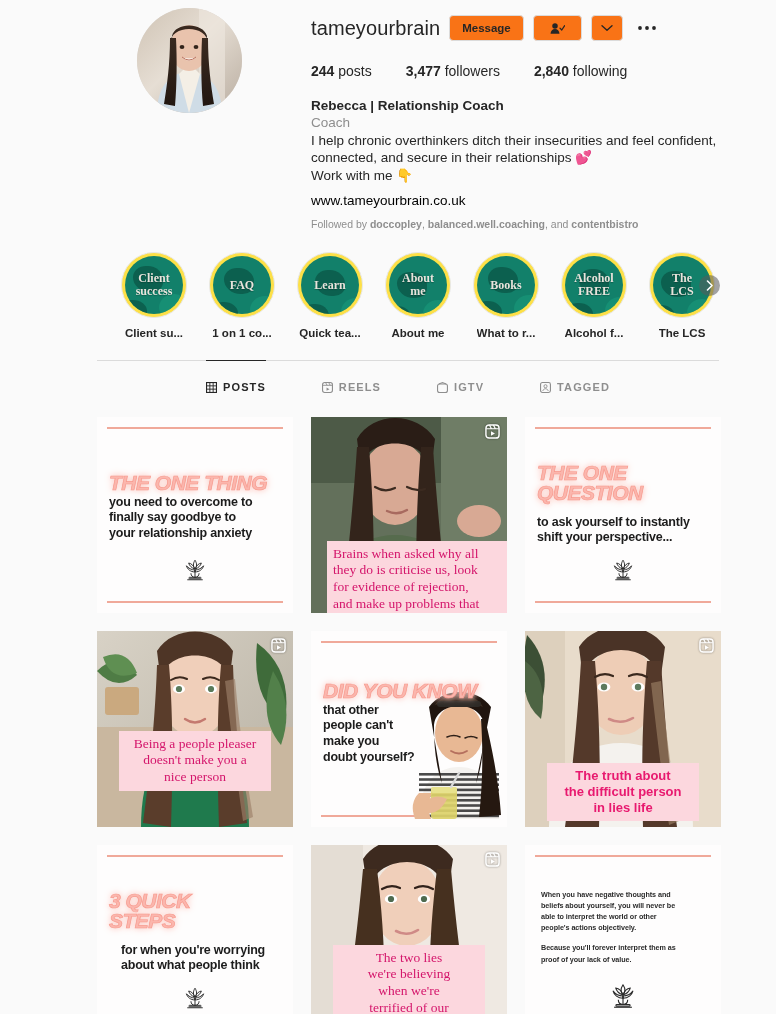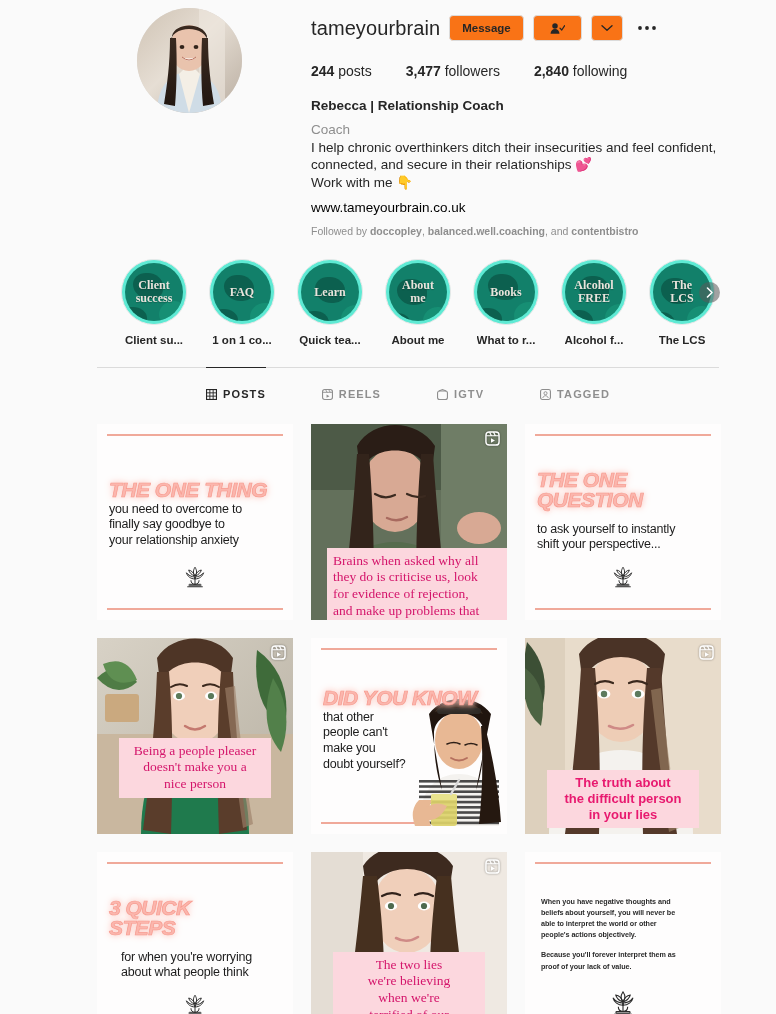--- a/index.html
+++ b/index.html
@@ -61,42 +61,42 @@
     width: 26px; height: 26px;
     display: flex; align-items: center; justify-content: center;
     cursor: pointer; margin-left: 2px;
   }
 
   .stats-row { display: flex; gap: 34px; margin-top: 19px; font-size: 14px; color: #262626; }
   .stats-row .num { font-weight: 700; }
 
   .bio { margin-top: 19px; font-size: 13.5px; line-height: 1.22; }
   .bio .full-name { font-weight: 700; display: block; }
-  .bio .category { color: #8e8e8e; display: block; margin-top: 8px; }
+  .bio .category { color: #8e8e8e; display: block; margin-top: 1px; }
   .bio .line { display: block; margin-top: 1px; }
   .bio .link { color: #000000; font-weight: 400; display: block; margin-top: 9px; text-decoration: none; }
   .followed-by { margin-top: 8px; font-size: 10.5px; color: #8e8e8e; }
   .followed-by b { color: #8e8e8e; font-weight: 700; }
 
   
   .highlights {
     display: flex;
     gap: 0;
     padding: 22px 0 0 110px;
     position: relative;
   }
   .hl {
     width: 88px;
     display: flex; flex-direction: column; align-items: center;
     cursor: pointer;
     flex: none;
   }
   .hl-ring {
     width: 66px; height: 66px; border-radius: 50%;
-    padding: 3px; background: #5eead4;
+    padding: 3px; background: #fde047;
     border: 1px solid #e8e8e8;
     display: flex; align-items: center; justify-content: center;
   }
   .hl-circle {
     width: 100%; height: 100%; border-radius: 50%;
     overflow: hidden; position: relative;
     display: flex; align-items: center; justify-content: center;
     background: #12806a;
   }
   .hl-circle .blob { position: absolute; border-radius: 46% 54% 40% 60%; background: rgba(7,70,57,.55); }
@@ -175,21 +175,21 @@
   .rule.bot { bottom: 10px; }
   .neon {
     font-family: "Liberation Sans", sans-serif;
     font-weight: 700; font-style: italic;
     color: #fbb6ad; font-size: 21px; line-height: .98;
     letter-spacing: -.5px;
     text-shadow: 0 0 5px #fcd2cc, 0 0 9px #fbc5bd;
     -webkit-text-stroke: .7px #f79a8e;
   }
   .sub {
-    font-weight: 400; font-size: 12.5px; line-height: 1.25;
+    font-weight: 700; font-size: 12.5px; line-height: 1.25;
     color: #1c1c1c; letter-spacing: -.2px;
   }
   .body-text { font-size: 7.2px; font-weight: 700; line-height: 1.55; color: #2b2b2b; letter-spacing: -.05px; }
   .lotus { position: absolute; left: 0; right: 0; bottom: 26px; text-align: center; }
   .lotus svg { display: inline-block; }
 
   
   .photo { position: absolute; inset: 0; }
   .cap {
     position: absolute; left: 0; right: 0;
@@ -597,21 +597,21 @@
                 <ellipse cx="79" cy="56" rx="6.4" ry="4.6" fill="#fff"></ellipse>
                 <ellipse cx="113" cy="56" rx="6.4" ry="4.6" fill="#fff"></ellipse>
                 <circle cx="79" cy="56" r="3.2" fill="#5d7a5d"></circle>
                 <circle cx="113" cy="56" r="3.2" fill="#5d7a5d"></circle>
                 <path d="M70 46 q9 -5 18 -1 M104 45 q9 -4 18 1" stroke="#3a281d" stroke-width="2.2" fill="none" stroke-linecap="round"></path>
                 <path d="M84 88 q12 6 24 -1" stroke="#cf8a86" stroke-width="2.6" fill="none" stroke-linecap="round"></path>
               </svg></div>
             <div class="cap cap-sans" style="bottom: 6px; left: 22px; right: 22px;">
               <div>The truth about</div>
               <div>the difficult person</div>
-              <div>in your lies</div>
+              <div>in lies life</div>
             </div>
           </div>
           <div class="badge"><svg width="15" height="15" viewBox="0 0 16 16">
               <rect x="1" y="1" width="14" height="14" rx="3.4" fill="none" stroke="#fff" stroke-width="1.5"></rect>
               <path d="M1.2 5H14.8 M4.8 1.2L6.9 5 M9 1.2L11.1 5" stroke="#fff" stroke-width="1.2" fill="none"></path>
               <path d="M6.4 7.6L10.6 10 6.4 12.4Z" fill="#fff"></path>
             </svg></div>
         </div>
         <div class="tile">
           <div class="tile-media">

